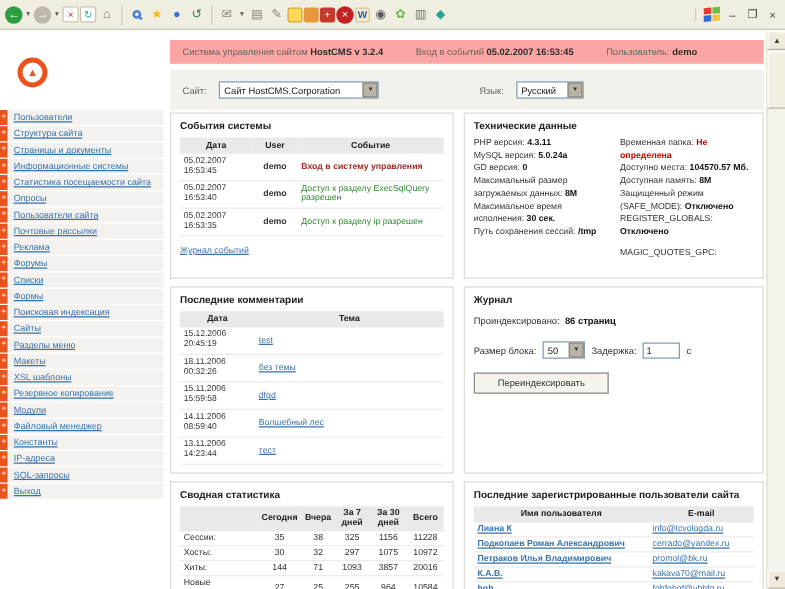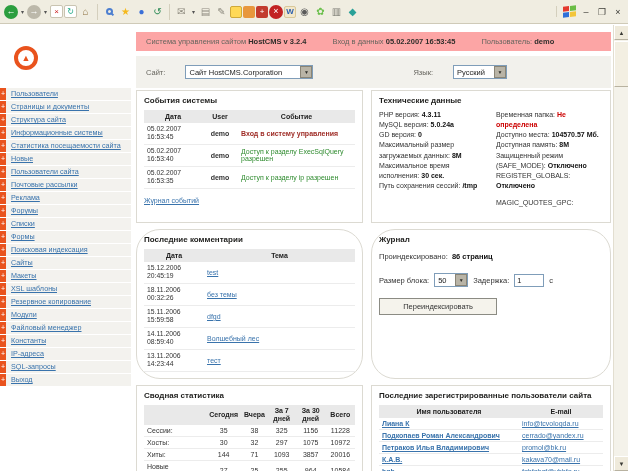--- a/index.html
+++ b/index.html
@@ -36,41 +36,41 @@
   
   .logo{position:absolute;left:14px;top:46px;display:flex;align-items:center;gap:6px;}
   .logo-mark{width:24px;height:24px;border-radius:50%;border:4px solid #e9531d;background:#fff;
     display:flex;align-items:center;justify-content:center;color:#e9531d;font-size:9px;font-weight:bold;}
   .logo-text{font-size:16px;font-weight:bold;color:#4a4a48;letter-spacing:.2px;}
 
   .info-bar{position:absolute;left:136px;top:32px;width:475px;height:19px;background:#fca5a5;
     display:flex;align-items:center;gap:26px;padding:0 10px;font-size:7.5px;color:#66655e;}
   .info-bar b{color:#2e2d2a;}
   .site-bar{position:absolute;left:136px;top:56px;width:475px;height:23px;background:#f2f1ec;
-    display:flex;align-items:center;gap:20px;padding:16px 10px;font-size:7.5px;color:#66655e;}
+    display:flex;align-items:center;gap:10px;padding:16px 10px;font-size:7.5px;color:#66655e;}
   .site-bar .gap{width:60px;}
   .xpselect{display:inline-flex;align-items:center;border:1px solid #7f9db9;background:#fff;
     height:14px;font-size:7.5px;color:#222;padding-left:3px;}
   .xpselect .arrow{width:12px;height:12px;margin-left:5px;background:#b9b4a6;border:1px solid #8a8576;
     display:flex;align-items:center;justify-content:center;font-size:5px;color:#2f2f2a;}
 
   
   .sidebar{position:absolute;left:0;top:88px;width:131px;}
   .si{display:flex;align-items:stretch;height:12px;margin-bottom:1px;background:#f3f2ee;text-decoration:none;}
   .si .plus{width:6px;background:#e9531d;color:#fff;font-size:7px;line-height:12px;text-align:center;flex:0 0 auto;}
   .si .lbl{font-size:7.2px;line-height:12px;color:#3973ac;text-decoration:underline;padding-left:5px;
     white-space:nowrap;overflow:hidden;}
 
   
   .main{position:absolute;left:136px;top:90px;width:475px;display:grid;
     grid-template-columns:227px 240px;gap:6px 8px;}
   .panel{border:1px solid #dcdad2;background:#fff;padding:5px 7px;overflow:hidden;}
   .p-title{font-size:8px;font-weight:bold;color:#1e1e1c;margin-bottom:5px;}
   .p-events,.p-tech{height:133px;}
-  .p-comments,.p-search{height:150px;border-radius:24px;}
+  .p-comments,.p-search{height:150px;}
   .p-stats,.p-users{height:113px;}
 
   table{border-collapse:collapse;width:100%;}
   th{background:#e9e9e9;font-size:7px;font-weight:bold;color:#222;padding:3px 2px;text-align:center;}
   td{font-size:7px;color:#333;padding:2px 3px;border-bottom:1px solid #ececec;vertical-align:middle;}
   .dt{display:block;font-size:6.8px;color:#333;line-height:1.25;}
   .ev-alert{color:#9e2b25;font-weight:bold;}
   .ev-ok{color:#2e8b2e;}
   .usercell{font-weight:bold;text-align:center;}
   a.lnk{color:#3973ac;text-decoration:underline;font-size:7px;cursor:pointer;}
@@ -84,21 +84,21 @@
   .ti b.red,.red{color:#cc0000;}
   .ti.gapline{margin-top:7px;}
 
   
   .search-line{font-size:7.5px;color:#333;margin:8px 0 12px;}
   .search-line b{color:#111;}
   .controls{display:flex;align-items:center;gap:5px;font-size:7.5px;color:#333;}
   .xpinput{width:30px;height:13px;border:1px solid #7f9db9;font-size:7.5px;padding:0 2px;
     font-family:"Liberation Sans",sans-serif;color:#222;}
   .xpbutton{margin-top:11px;border:1px solid #8b8b83;background:#f5f3ec;font-size:7.5px;color:#333;
-    padding:3px 0;width:118px;text-align:center;font-family:"Liberation Sans",sans-serif;cursor:pointer;}
+    padding:3px 0;width:108px;text-align:center;font-family:"Liberation Sans",sans-serif;cursor:pointer;}
 
   
   .stats td:first-child{text-align:left;}
   .stats td{text-align:center;font-size:7px;}
   .stats th{font-size:7px;padding:2px 1px;line-height:1.15;}
 
   
   .users td.email{width:84px;}
 </style>
 </head>
@@ -152,21 +152,21 @@
   <div class="sb-thumb"></div>
   <div class="sb-btn sb-down">▼</div>
 </div>
 
 <div class="logo">
   <span class="logo-mark">▲</span>
 </div>
 
 <div class="info-bar">
   <span><span>Система управления сайтом</span> <b>HostCMS v 3.2.4</b></span>
-  <span><span>Вход в данных</span> <b>05.02.2007 16:53:45</b></span>
+  <span><span>Вход в событий</span> <b>05.02.2007 16:53:45</b></span>
   <span><span>Пользователь:</span> <b>demo</b></span>
 </div>
 
 <div class="site-bar">
   <span>Сайт:</span>
   <span class="xpselect" style="width:128px;">
     <span style="flex:1;white-space:nowrap;overflow:hidden;">Сайт HostCMS.Corporation</span>
     <span class="arrow">▼</span>
   </span>
   <span class="gap"></span>
@@ -177,37 +177,37 @@
   </span>
 </div>
 
 <div class="sidebar">
   <a class="si">
       <span class="plus">+</span>
       <span class="lbl">Пользователи</span>
     </a>
   <a class="si">
       <span class="plus">+</span>
+      <span class="lbl">Структура сайта</span>
+    </a>
+  <a class="si">
+      <span class="plus">+</span>
       <span class="lbl">Страницы и документы</span>
     </a>
   <a class="si">
       <span class="plus">+</span>
-      <span class="lbl">Структура сайта</span>
-    </a>
-  <a class="si">
-      <span class="plus">+</span>
       <span class="lbl">Информационные системы</span>
     </a>
   <a class="si">
       <span class="plus">+</span>
       <span class="lbl">Статистика посещаемости сайта</span>
     </a>
   <a class="si">
       <span class="plus">+</span>
-      <span class="lbl">Новые</span>
+      <span class="lbl">Опросы</span>
     </a>
   <a class="si">
       <span class="plus">+</span>
       <span class="lbl">Пользователи сайта</span>
     </a>
   <a class="si">
       <span class="plus">+</span>
       <span class="lbl">Почтовые рассылки</span>
     </a>
   <a class="si">
@@ -226,20 +226,24 @@
       <span class="plus">+</span>
       <span class="lbl">Формы</span>
     </a>
   <a class="si">
       <span class="plus">+</span>
       <span class="lbl">Поисковая индексация</span>
     </a>
   <a class="si">
       <span class="plus">+</span>
       <span class="lbl">Сайты</span>
+    </a>
+  <a class="si">
+      <span class="plus">+</span>
+      <span class="lbl">Разделы меню</span>
     </a>
   <a class="si">
       <span class="plus">+</span>
       <span class="lbl">Макеты</span>
     </a>
   <a class="si">
       <span class="plus">+</span>
       <span class="lbl">XSL шаблоны</span>
     </a>
   <a class="si">

